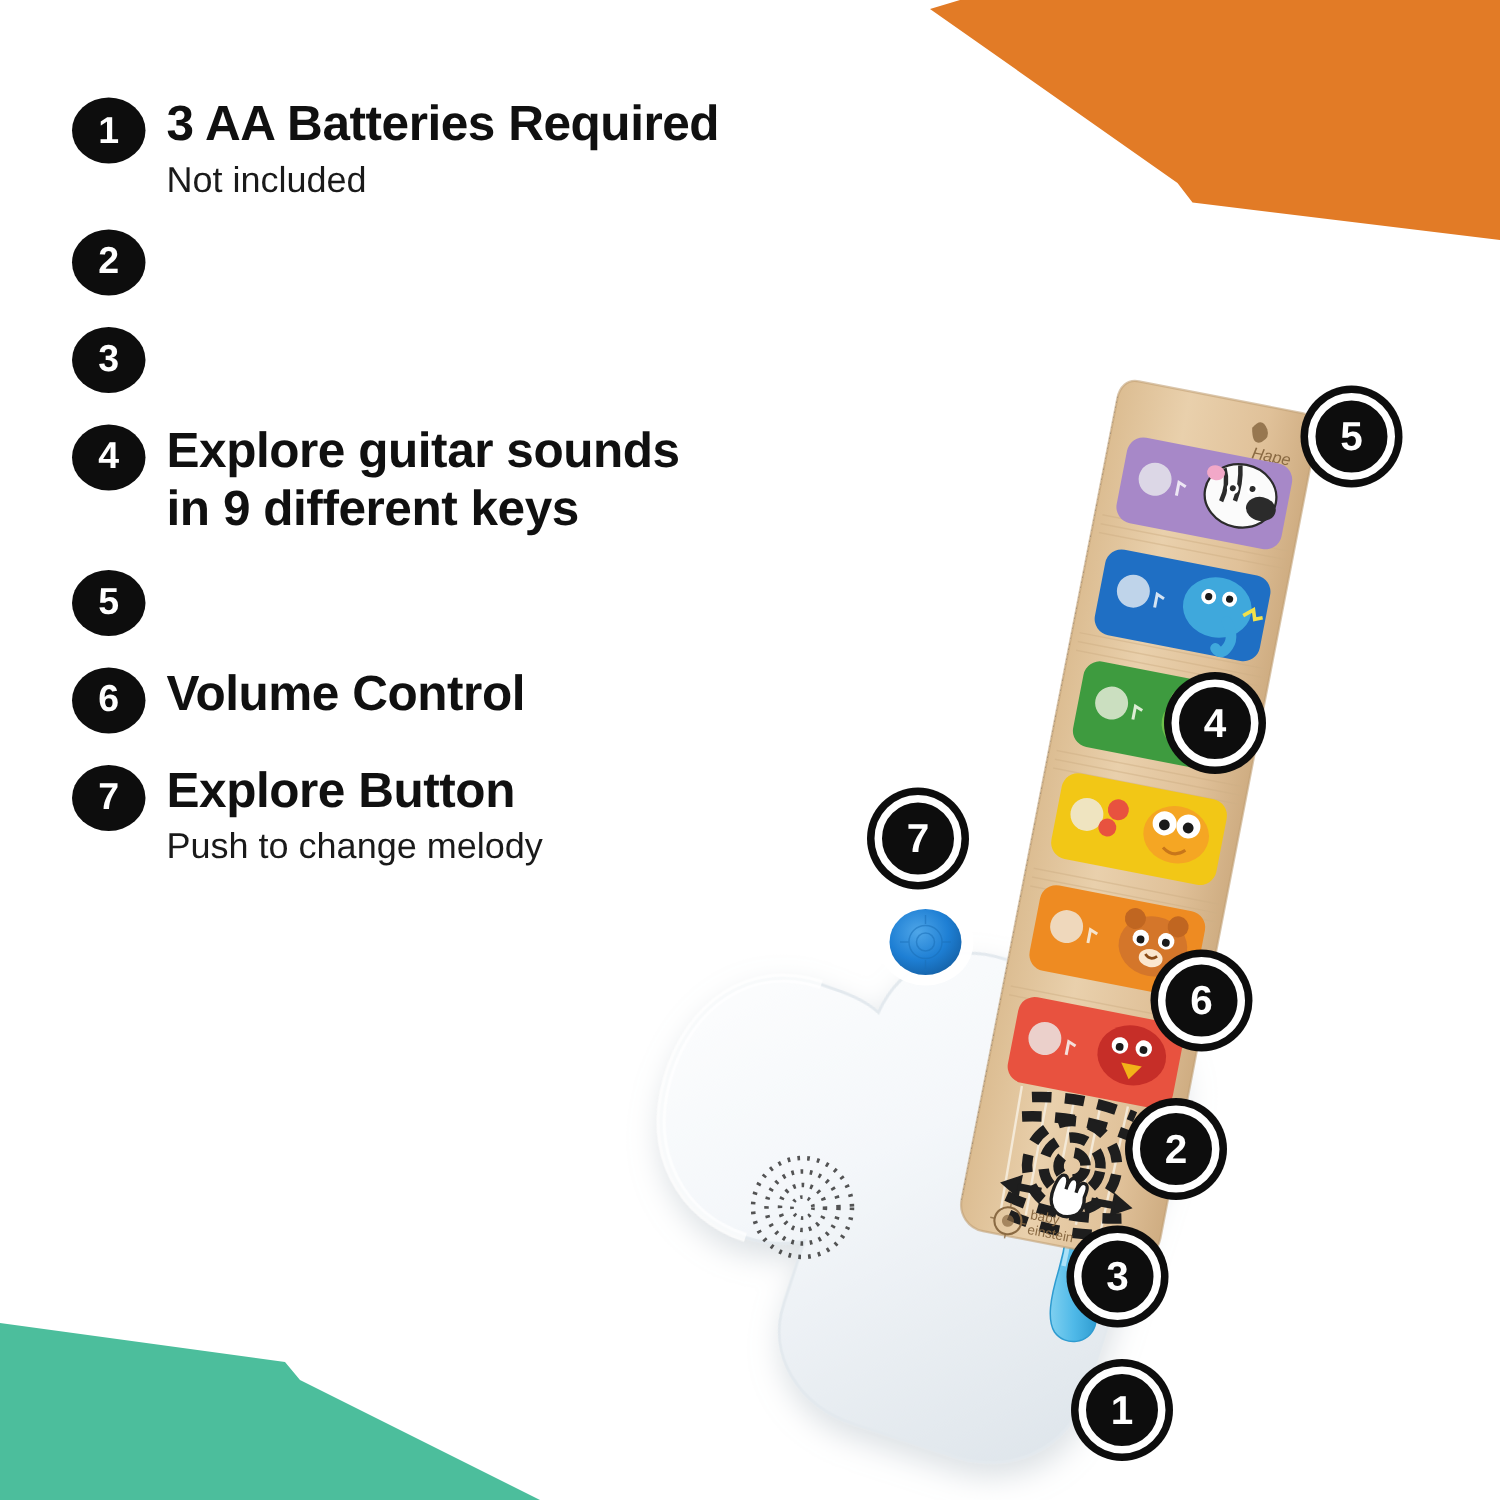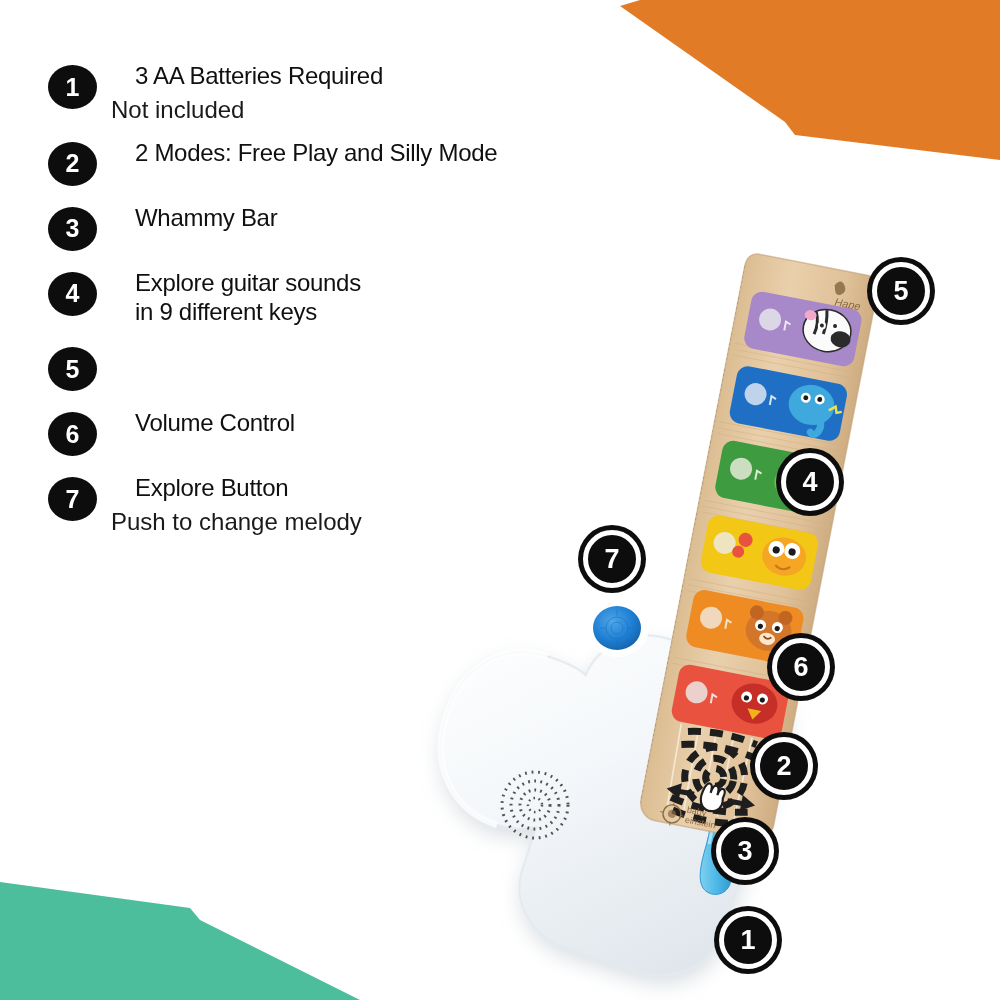--- a/index.html
+++ b/index.html
@@ -60,27 +60,26 @@
     align-items: center;
     justify-content: center;
     margin-top: 3px;
     line-height: 1;
   }
   .feature-text-wrap {
     margin-left: 14px;
     padding-top: 0px;
   }
   .feature-title {
-    font-size: 24px;
-    font-weight: normal;
+    font-size: 33px;
+    font-weight: bold;
     color: #101010;
     line-height: 1.2;
     letter-spacing: -0.3px;
     white-space: pre-line;
-    margin-left: 24px;
   }
   .feature-sub {
     font-size: 24px;
     font-weight: normal;
     color: #1a1a1a;
     line-height: 1.25;
     margin-top: 4px;
   }
   .feature-row.has-sub { margin-bottom: 14px; }
   .feature-row.tight   { margin-bottom: 18px; }
@@ -135,30 +134,24 @@
     <div class="feature-row has-sub">
       <div class="list-badge">1</div>
       <div class="feature-text-wrap">
         <div class="feature-title">3 AA Batteries Required</div>
         <div class="feature-sub">Not included</div>
       </div>
     </div>
 
     <div class="feature-row tight">
       <div class="list-badge">2</div>
-      <div class="feature-text-wrap">
-        <div class="feature-title">2 Modes: Free Play and Silly Mode</div>
-      </div>
     </div>
 
     <div class="feature-row tight">
       <div class="list-badge">3</div>
-      <div class="feature-text-wrap">
-        <div class="feature-title">Whammy Bar</div>
-      </div>
     </div>
 
     <div class="feature-row tight">
       <div class="list-badge">4</div>
       <div class="feature-text-wrap">
         <div class="feature-title">Explore guitar sounds
 in 9 different keys</div>
       </div>
     </div>
 

